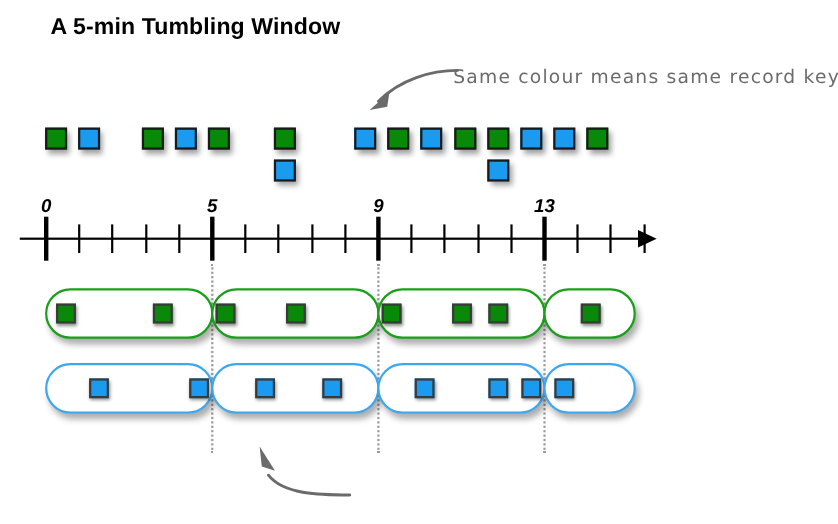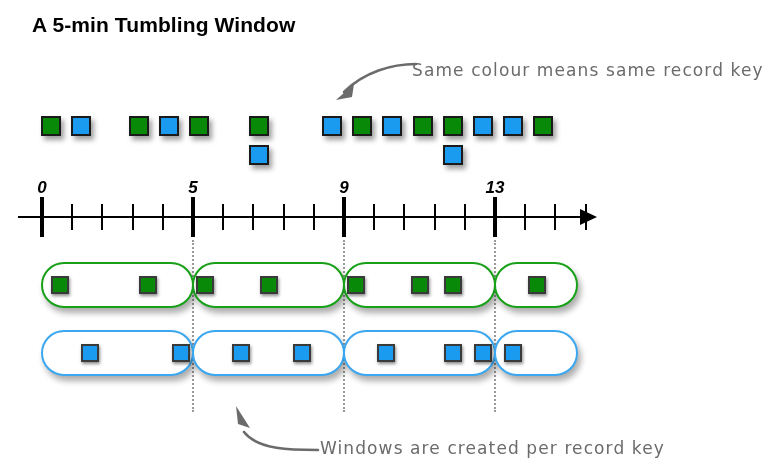--- a/index.html
+++ b/index.html
@@ -12,21 +12,21 @@
     width: 762px;
     height: 476px;
     background: #ffffff;
     overflow: hidden;
     font-family: "Liberation Sans", sans-serif;
   }
 
   
   #title {
     position: absolute;
-    left: 32px;
+    left: 46px;
     top: 13px;
     font-size: 21px;
     font-weight: bold;
     color: #000000;
     letter-spacing: 0.1px;
     white-space: nowrap;
   }
   #records-label {
     position: absolute;
     left: 40px;
@@ -231,15 +231,14 @@
   <svg class="anno-arrow" style="left:330px; top:58px;" width="90" height="50" viewBox="0 0 90 50">
     <path d="M86 6 C 62 6, 34 14, 14 34" stroke="#6b6b6b" stroke-width="2.6" fill="none" stroke-linecap="round"></path>
     <path d="M6 42 L 24 26 L 22 39 Z" fill="#6b6b6b"></path>
   </svg>
   <div class="anno" id="anno-colour">Same colour means same record key</div>
 
   <svg class="anno-arrow" style="left:222px; top:398px;" width="100" height="66" viewBox="0 0 100 66">
     <path d="M96 52 C 70 52, 36 52, 22 34" stroke="#6b6b6b" stroke-width="2.6" fill="none" stroke-linecap="round"></path>
     <path d="M14 8 L 28 30 L 16 26 Z" fill="#6b6b6b"></path>
   </svg>
-  <div class="anno" id="anno-windows">Windows are created per record key</div>
 
 </div>
 
 </body></html>

